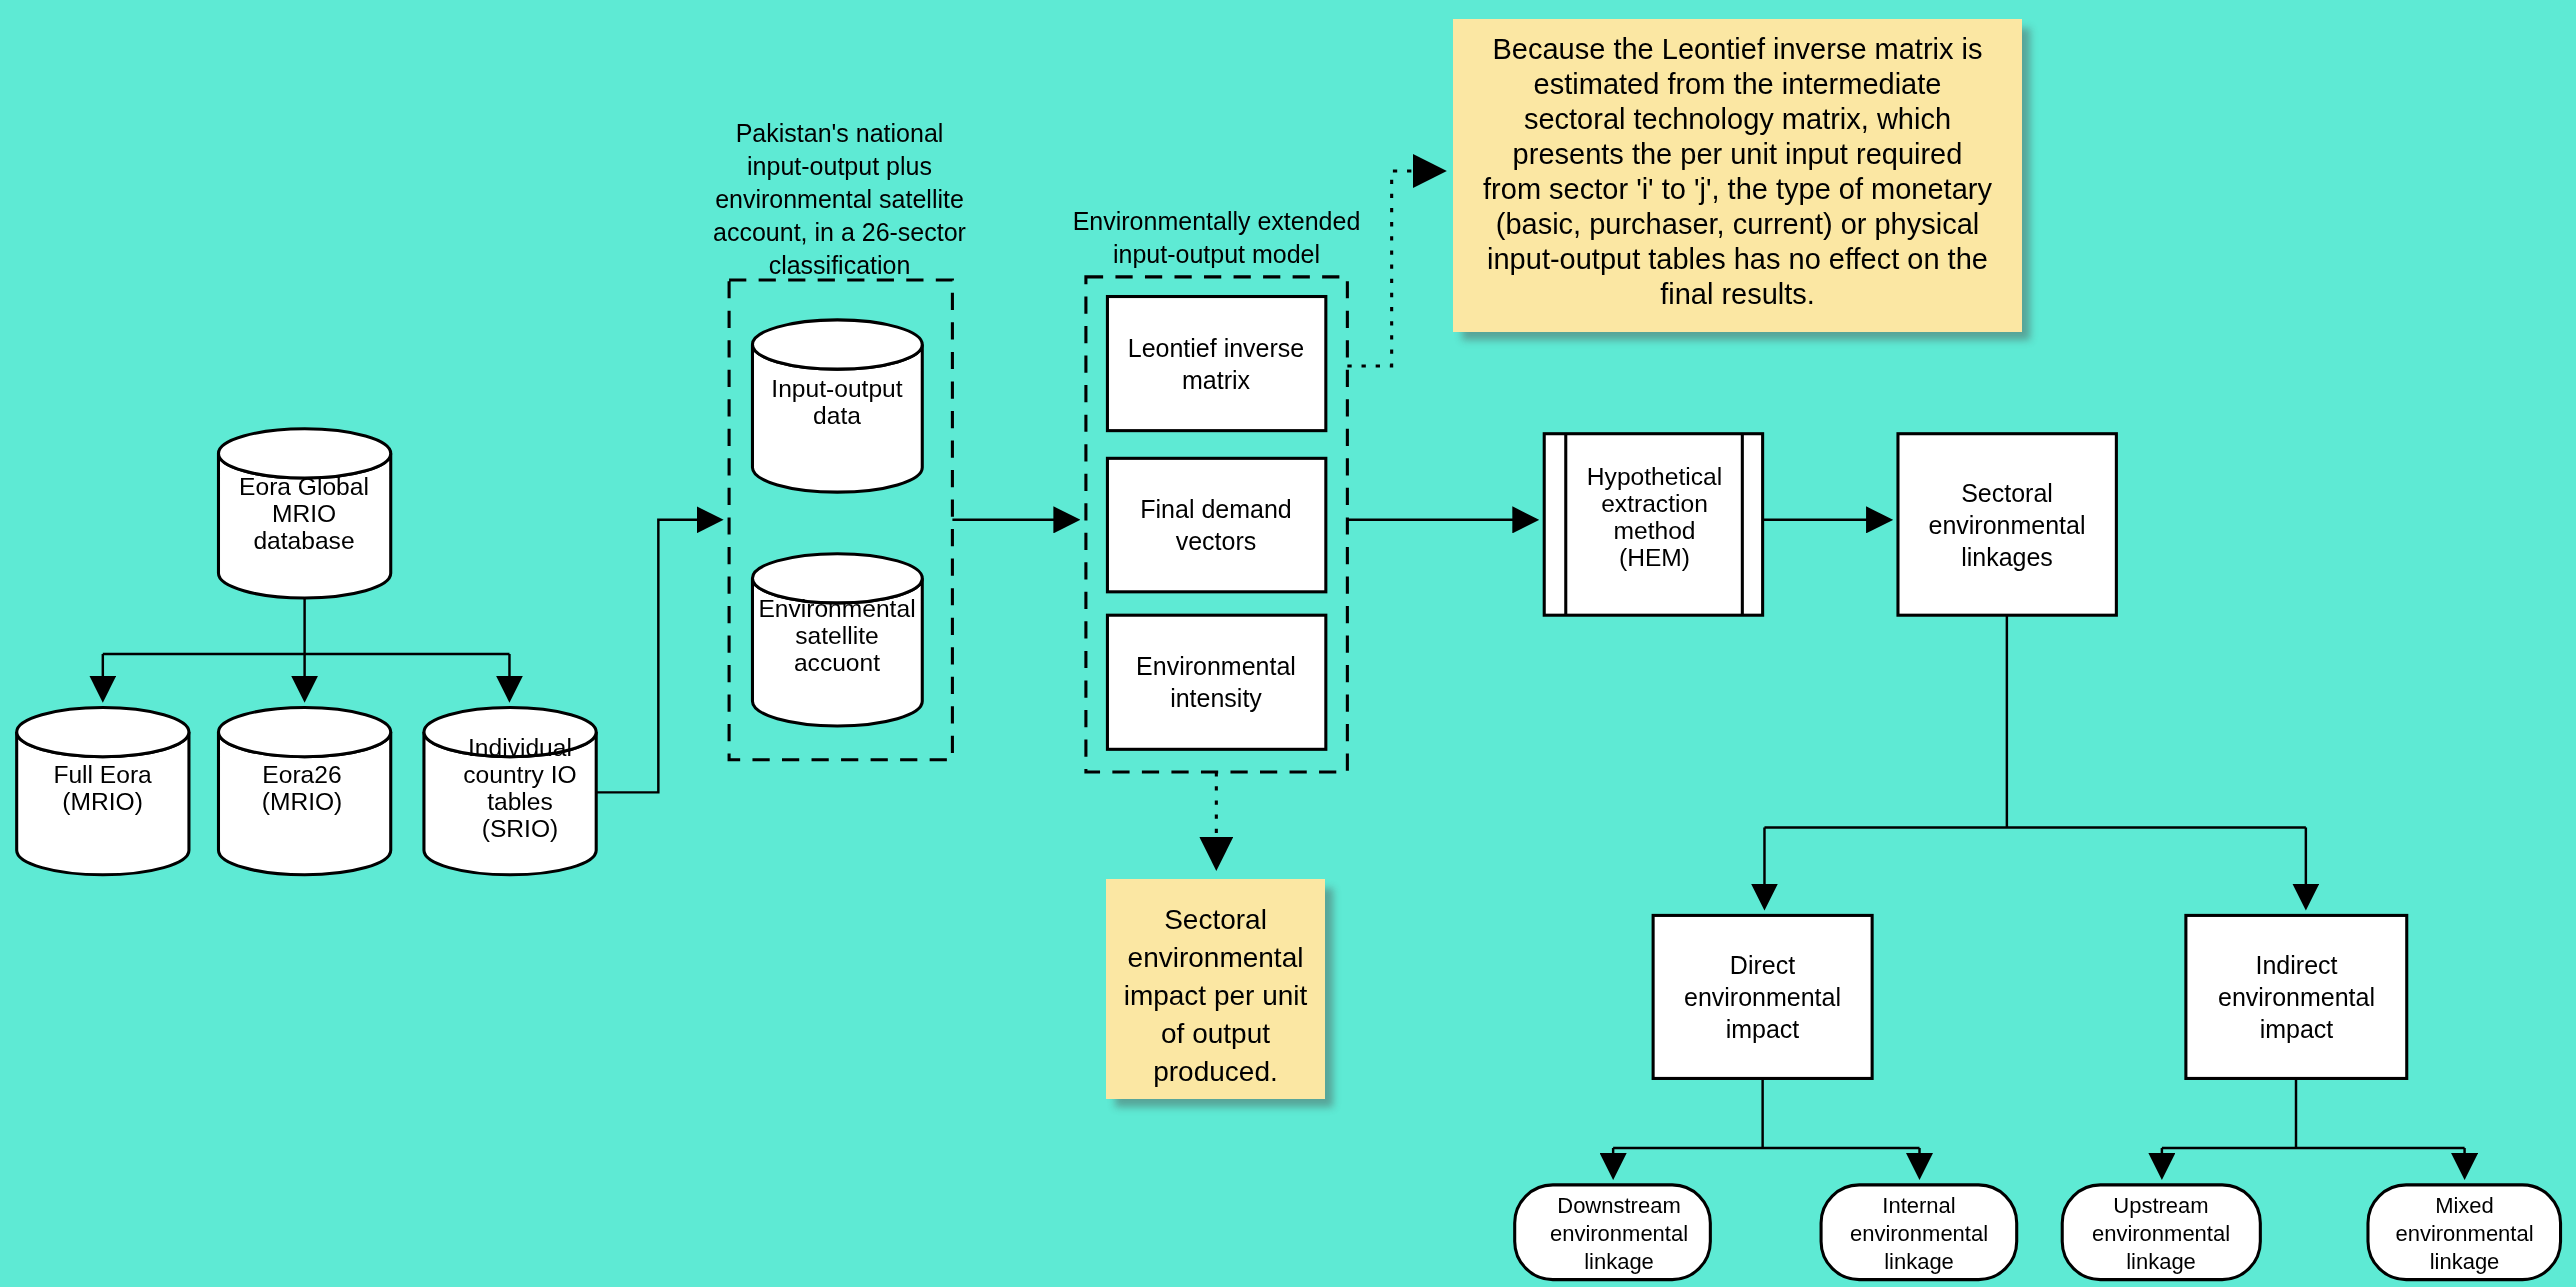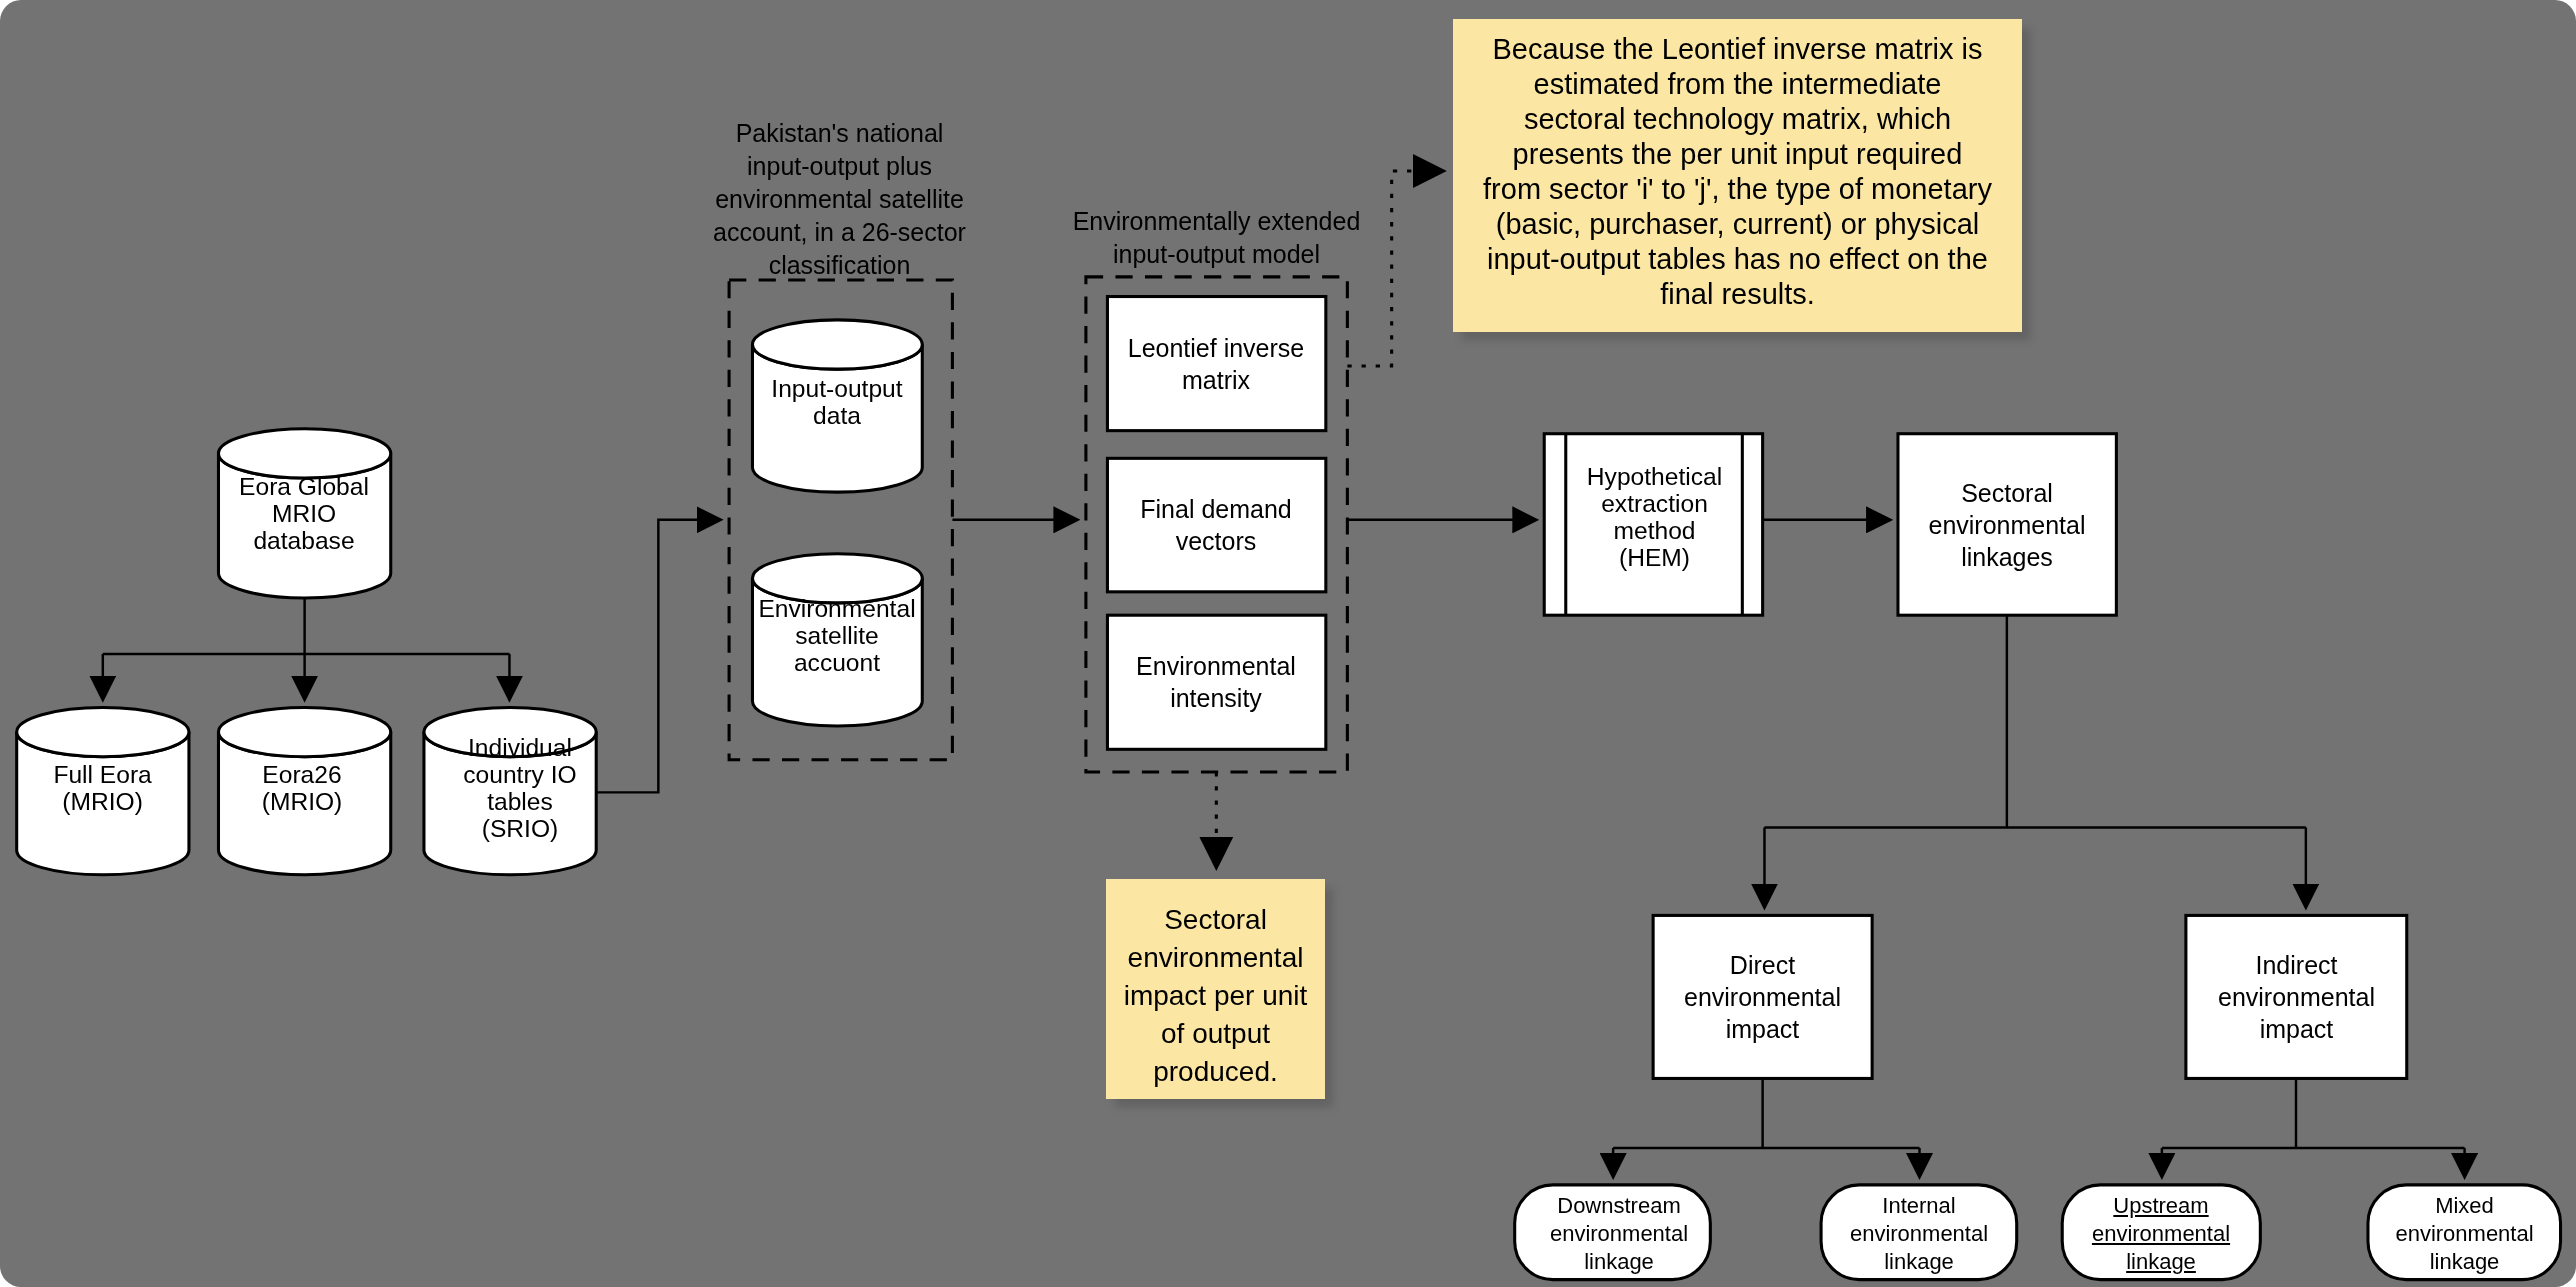--- a/index.html
+++ b/index.html
@@ -1,17 +1,17 @@
 <!DOCTYPE html>
 <html style="font-size:9.8px"><head>
 <meta charset="utf-8">
 <style>
   html,body{margin:0;padding:0;background:#ffffff;}
-  #stage{position:relative;width:2576px;height:1287px;background:#737373;
-         font-family:"Liberation Sans","DejaVu Sans",sans-serif;color:#000;overflow:hidden;border-radius:21px;}
+  #stage{position:relative;width:2576px;height:1287px;background:#5eead4;
+         font-family:"Liberation Sans","DejaVu Sans",sans-serif;color:#000;overflow:hidden;}
   #shapes{position:absolute;left:0;top:0;}
   .lbl{position:absolute;text-align:center;white-space:pre-line;color:#000;}
   .box-lbl{font-size:25px;line-height:32px;}
   .cyl-lbl{font-size:24.6px;line-height:27px;}
   .stad-lbl{font-size:22px;line-height:28px;}
   .hdr{font-size:25px;line-height:33px;}
   .note{position:absolute;text-align:center;white-space:pre-line;background:#fbe7a3;
         box-shadow:8.6px 8.6px 7.4px rgba(80,80,80,0.45);}
   #note-leontief{left:1453px;top:18.5px;width:569px;height:313px;font-size:29px;line-height:35px;padding-top:13.5px;box-sizing:border-box;}
   #note-impact{left:1106px;top:879px;width:219px;height:220px;font-size:28px;line-height:38px;padding-top:22px;box-sizing:border-box;}
@@ -180,21 +180,21 @@
   <div class="lbl box-lbl" style="left:2186px;top:949px;width:221px;">Indirect
 environmental
 impact</div>
 
   <div class="lbl stad-lbl" style="left:1515px;top:1192px;width:208px;">Downstream
 environmental
 linkage</div>
   <div class="lbl stad-lbl" style="left:1821px;top:1192px;width:196px;">Internal
 environmental
 linkage</div>
-  <div class="lbl stad-lbl" style="left:2062px;top:1192px;width:198px;text-decoration:underline;">Upstream
+  <div class="lbl stad-lbl" style="left:2062px;top:1192px;width:198px;">Upstream
 environmental
 linkage</div>
   <div class="lbl stad-lbl" style="left:2368px;top:1192px;width:193px;">Mixed
 environmental
 linkage</div>
 
 </div>
 
 
 </body></html>

